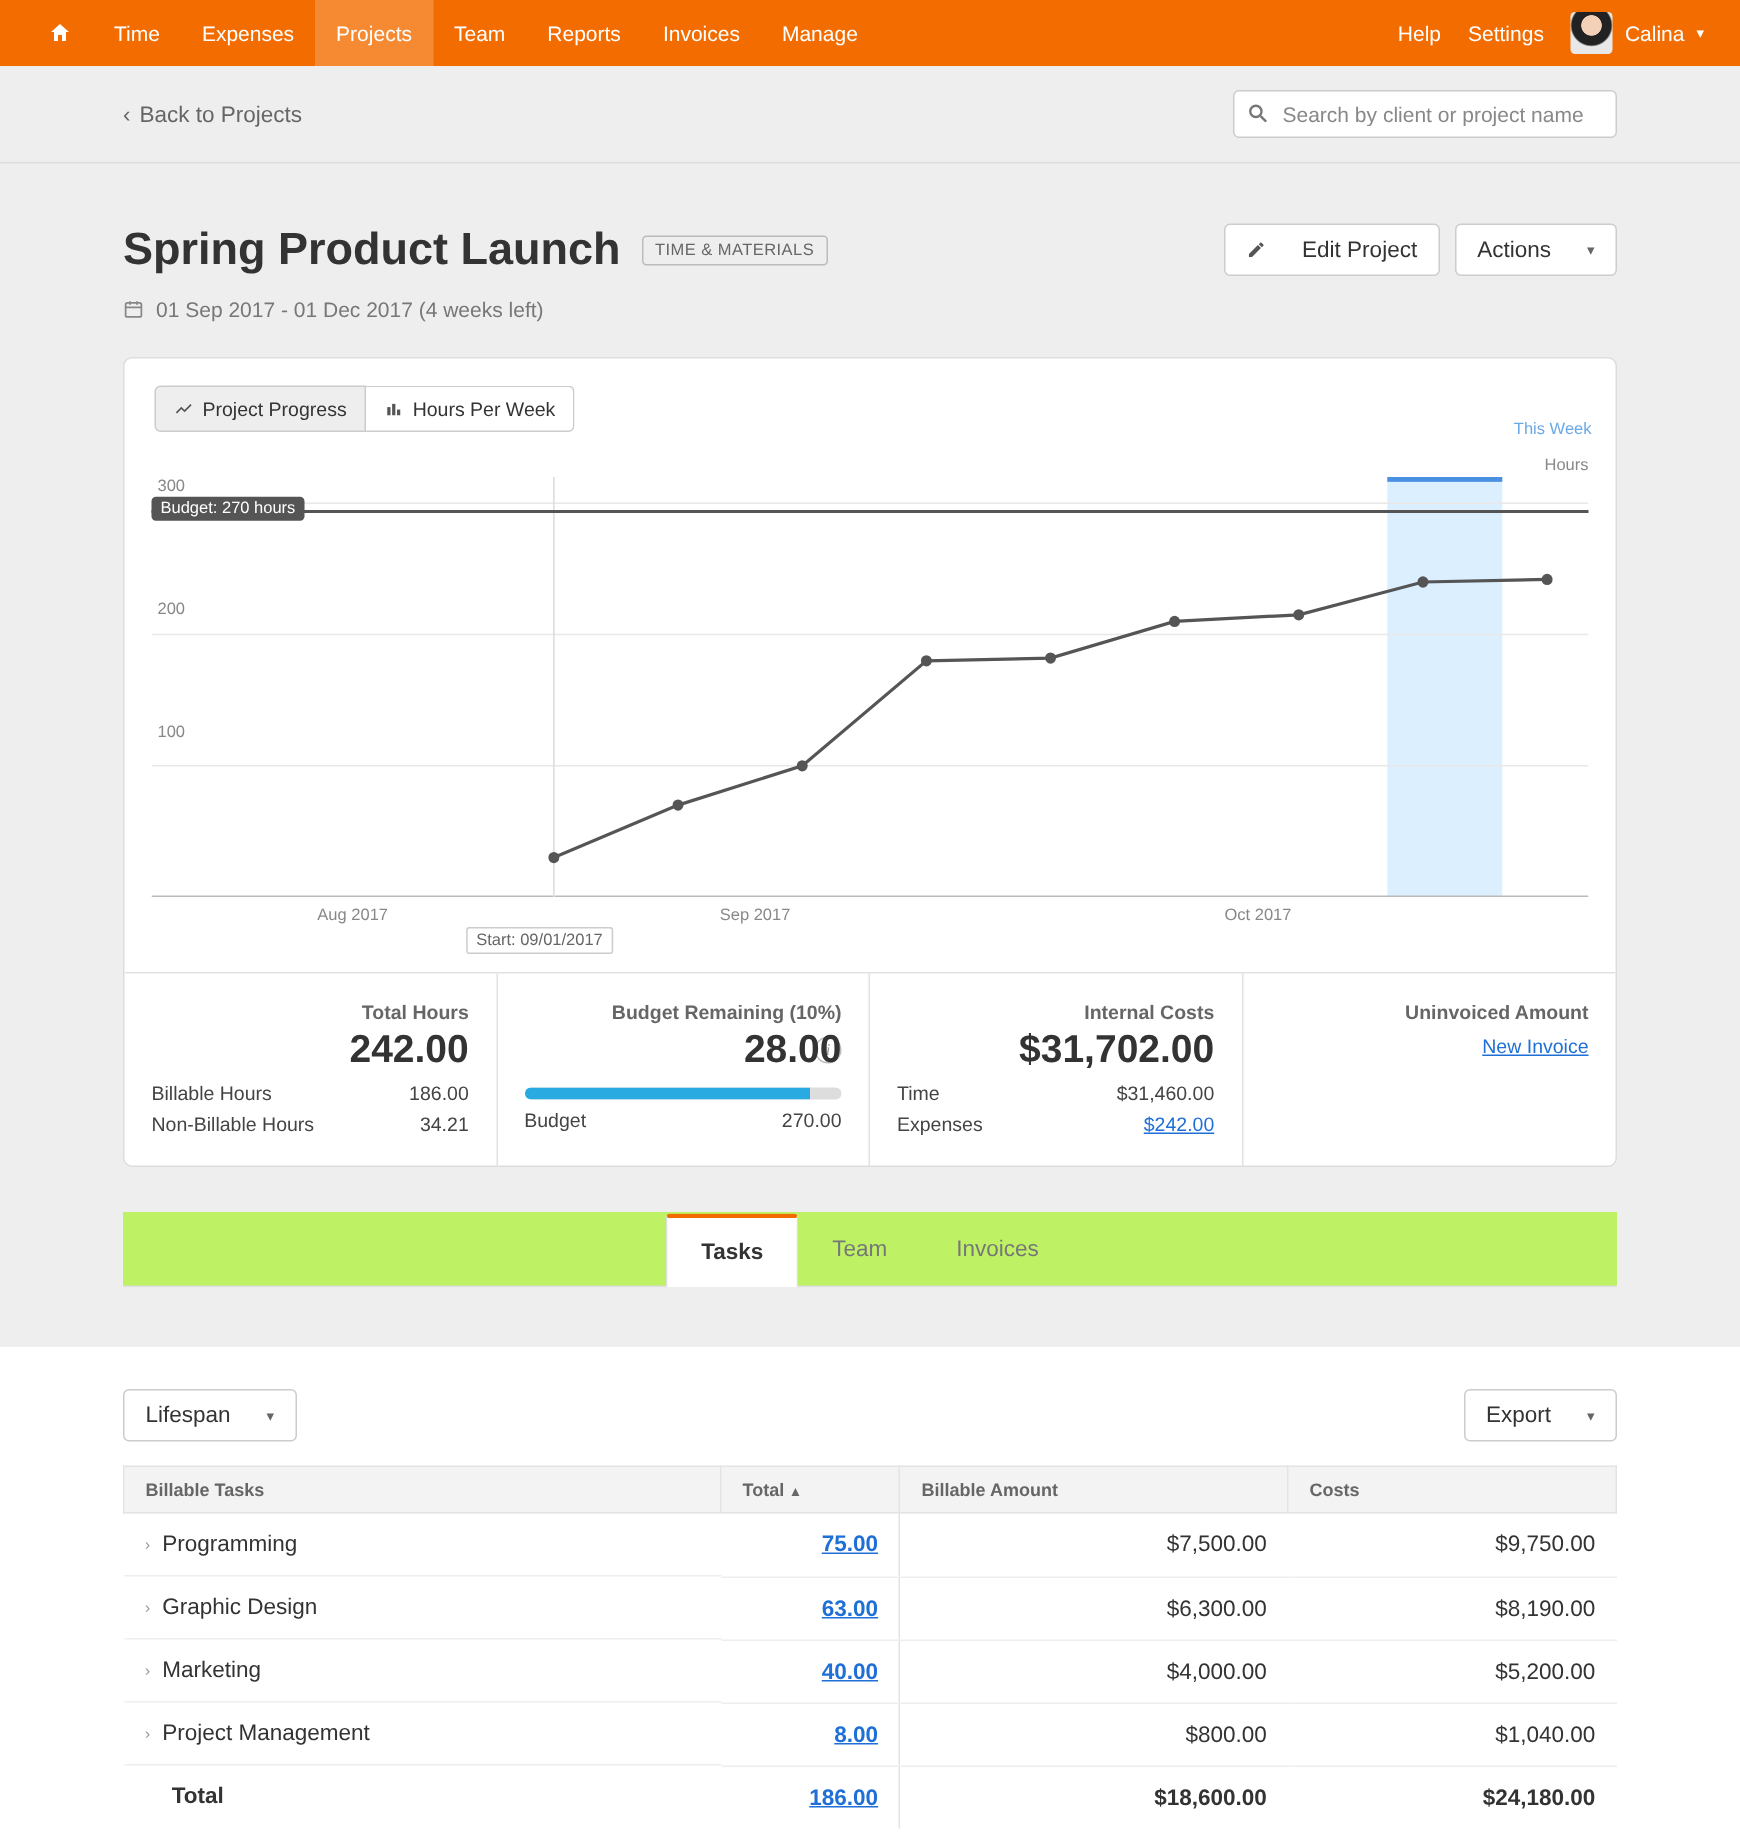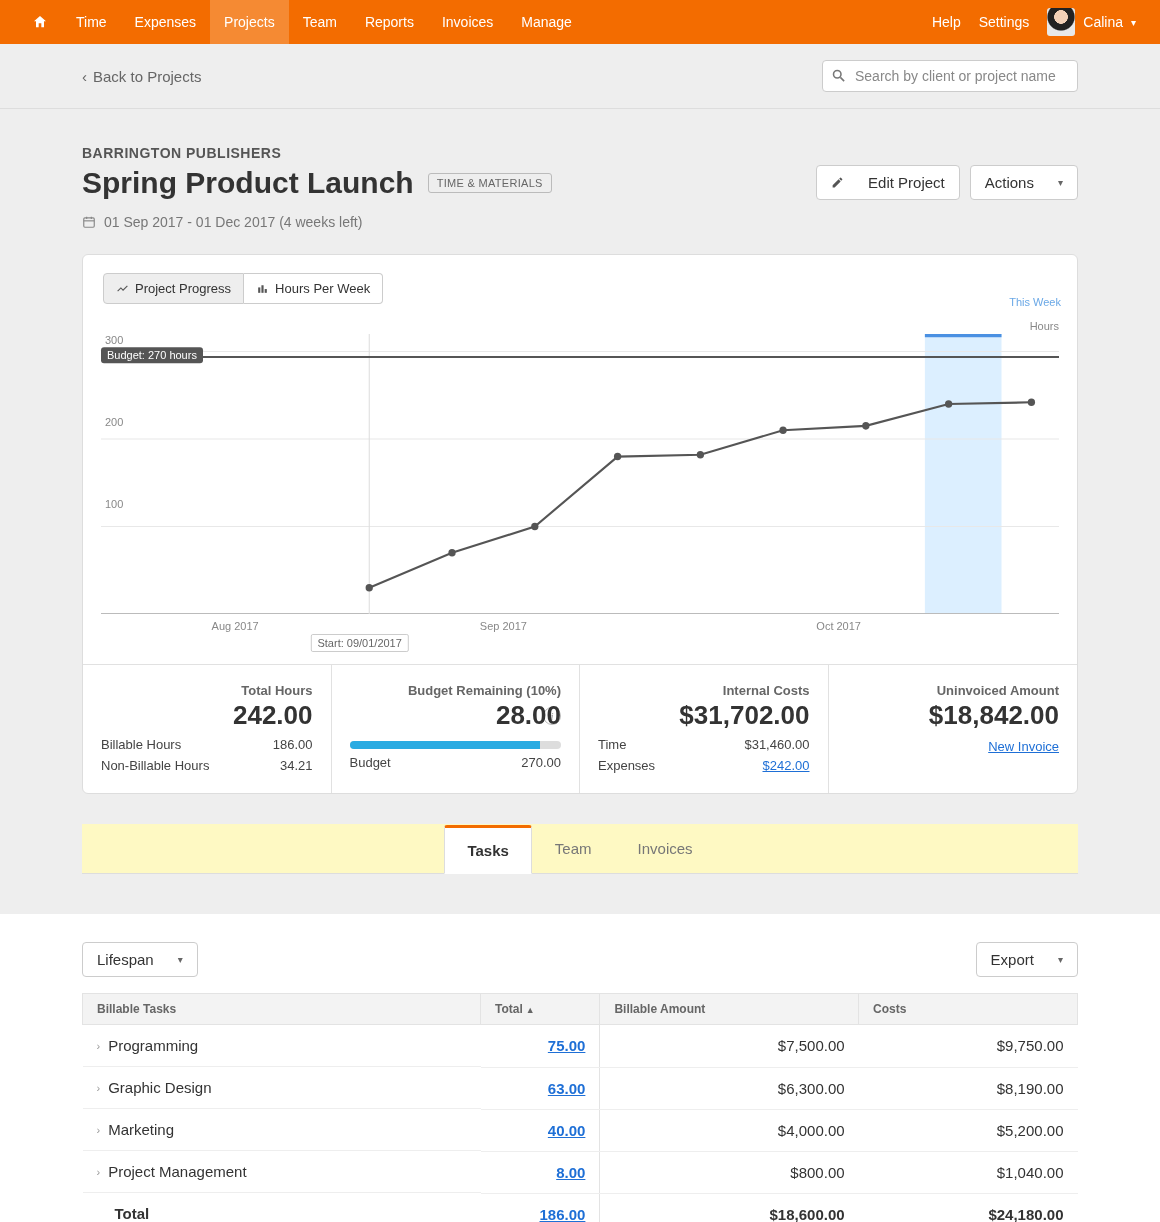--- a/index.html
+++ b/index.html
@@ -57,21 +57,21 @@
   .stat-cell:last-child { border-right:none; }
   .stat-title { color:#666; font-weight:600; font-size:13px; }
   .stat-big { font-size:26px; font-weight:700; margin-top:2px; }
   .kv { display:flex; justify-content:space-between; margin-top:6px; color:#444; }
   .progress { height:8px; background:#ddd; border-radius:4px; margin-top:10px; overflow:hidden; }
   .progress-fill { height:100%; background:#29abe2; width:90%; }
   .link-blue { color:#1e6fd6; text-decoration:underline; cursor:pointer; }
   .info-icon { float:right; width:18px;height:18px;border:1px solid #bbb;border-radius:50%;display:inline-flex;align-items:center;justify-content:center;font-size:11px;color:#999;font-style:italic;font-family:serif; margin-top:-24px;}
 
   
-  .midtabs-wrap { margin-top:30px; border-bottom:1px solid #ddd; background:#fef9c3; display:flex; justify-content:center; }
+  .midtabs-wrap { margin-top:30px; border-bottom:1px solid #ddd; background:#bef264; display:flex; justify-content:center; }
   .midtab { padding:14px 22px; color:#777; font-size:15px; cursor:pointer; border:1px solid transparent; position:relative; top:1px;}
   .midtab.active { background:#fff; color:#333; font-weight:600; border:1px solid #ddd; border-bottom:1px solid #fff; border-top:3px solid #f36c00; border-radius:3px 3px 0 0; }
 
   
   .lower { background:#fff; padding:28px 82px 40px 82px; border-top:none; }
   .table-controls { display:flex; justify-content:space-between; margin-bottom:16px; }
   table.tasks { width:100%; border-collapse:collapse; font-size:15px; }
   table.tasks th { background:#f3f3f3; border:1px solid #e3e3e3; padding:8px 14px; font-size:12px; color:#666; text-align:left; font-weight:600;}
   table.tasks th:first-child { text-align:left; }
   table.tasks td { padding:12px 14px; border-bottom:1px solid #eee; text-align:right; }
@@ -139,21 +139,20 @@
       <svg width="15" height="15" viewBox="0 0 24 24" fill="none" stroke="#777" stroke-width="2.5">
           <circle cx="10" cy="10" r="6"></circle>
           <line x1="15" y1="15" x2="21" y2="21"></line>
         </svg>
     </span>
     <input class="search-input" placeholder="Search by client or project name" style="">
   </div>
 </div>
 
 <div class="page">
-  <div class="client-name">BARRINGTON PUBLISHERS</div>
   <div class="title-row">
     <div class="project-title">Spring Product Launch</div>
     <div class="tag">TIME &amp; MATERIALS</div>
     <div class="actions-row">
       <button class="btn">
         <span>
           <svg width="13" height="13" viewBox="0 0 24 24" fill="#555">
               <path d="M3 17.25V21h3.75L17.8 9.94l-3.75-3.75L3 17.25zM20.7 7.04a1 1 0 0 0 0-1.41l-2.34-2.34a1 1 0 0 0-1.41 0l-1.83 1.83 3.75 3.75 1.83-1.83z"></path>
             </svg>
         </span>
@@ -267,21 +266,20 @@
             <span>Time</span>
             <span>$31,460.00</span>
           </div>
         <div class="kv">
             <span>Expenses</span>
             <span class="link-blue">$242.00</span>
           </div>
       </div>
       <div class="stat-cell">
         <div class="stat-title">Uninvoiced Amount</div>
-        <div class="stat-big">$18,842.00</div>
         <div style="margin-top:8px;"><span class="link-blue">New Invoice</span></div>
       </div>
     </div>
   </div>
 
   <div class="midtabs-wrap">
     <div class="midtab active"><span>Tasks</span></div>
     <div class="midtab"><span>Team</span></div>
     <div class="midtab"><span>Invoices</span></div>
   </div>

